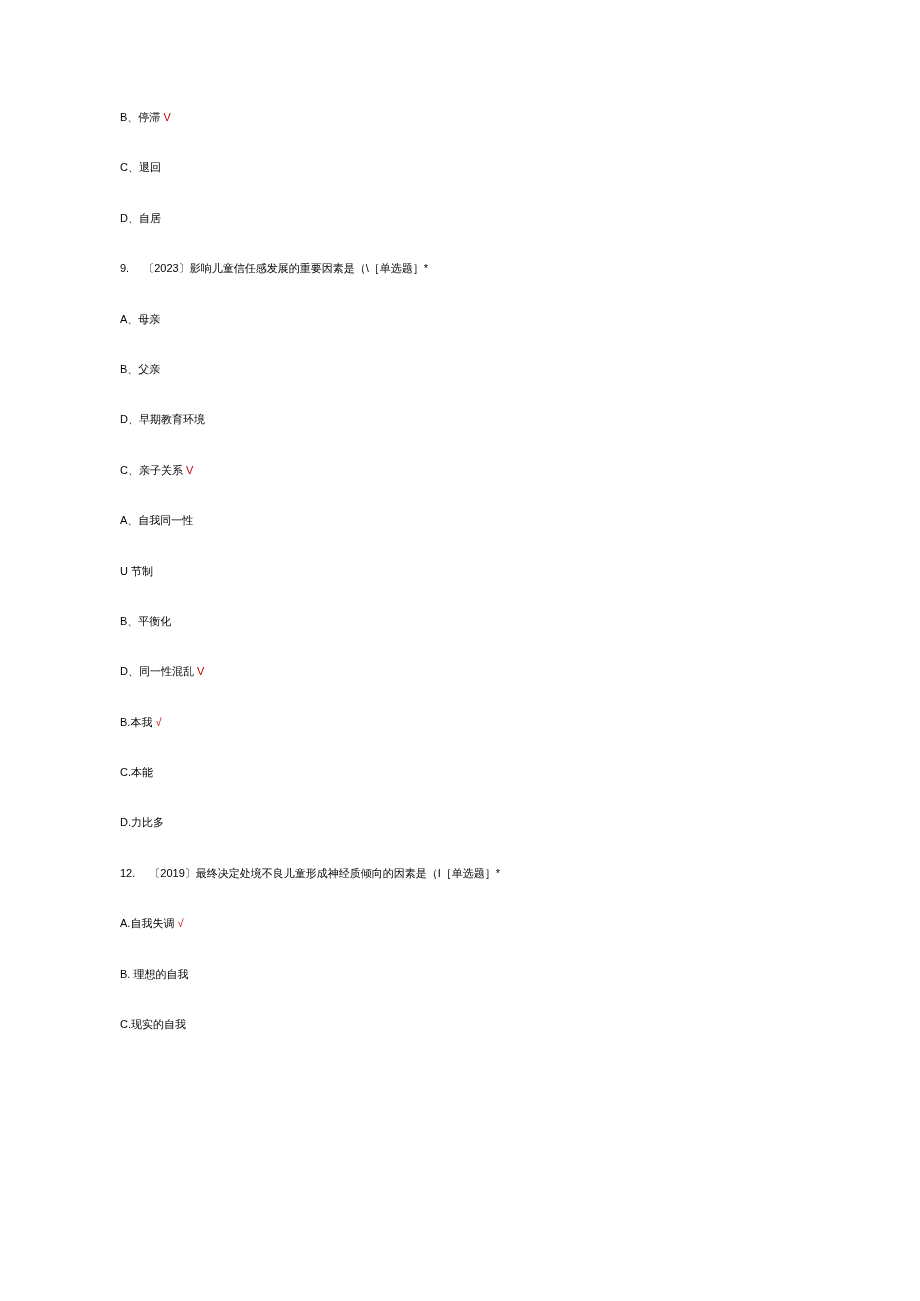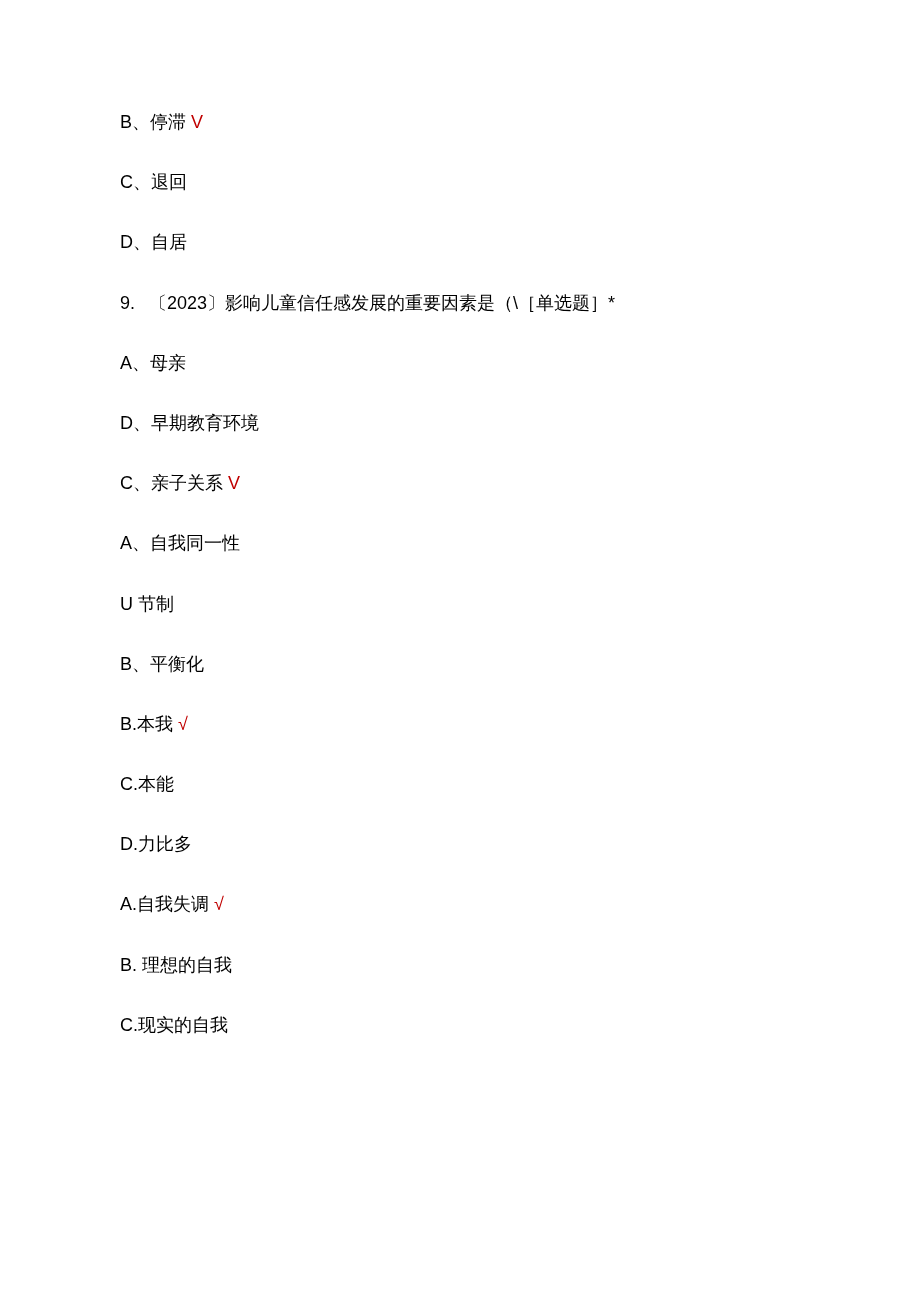--- a/index.html
+++ b/index.html
@@ -4,21 +4,21 @@
   <style>
     * { margin: 0; padding: 0; box-sizing: border-box; }
     body {
       width: 920px;
       height: 1301px;
       background: #ffffff;
       font-family: Arial, "Microsoft YaHei", sans-serif;
       padding: 110px 120px 60px 120px;
     }
     .line {
-      font-size: 18px;
+      font-size: 11px;
       color: #000000;
       margin-bottom: 35px;
       line-height: 1.4;
       white-space: nowrap;
     }
     .correct-mark {
       color: #c00000;
     }
     .q-num {
       margin-right: 14px;
@@ -26,24 +26,27 @@
   </style>
 </head>
 <body>
 
 <div id="doc">
     <div class="line"><span>B、停滞 </span><span class="correct-mark">V</span></div>
     <div class="line"><span>C、退回</span></div>
     <div class="line"><span>D、自居</span></div>
     <div class="line"><span class="q-num">9.</span><span>〔2023〕影响儿童信任感发展的重要因素是（\［单选题］*</span></div>
     <div class="line"><span>A、母亲</span></div>
+    <div class="line"><span>B、父亲</span></div>
     <div class="line"><span>D、早期教育环境</span></div>
     <div class="line"><span>C、亲子关系 </span><span class="correct-mark">V</span></div>
     <div class="line"><span>A、自我同一性</span></div>
     <div class="line"><span>U 节制</span></div>
     <div class="line"><span>B、平衡化</span></div>
+    <div class="line"><span>D、同一性混乱 </span><span class="correct-mark">V</span></div>
     <div class="line"><span>B.本我 </span><span class="correct-mark">√</span></div>
     <div class="line"><span>C.本能</span></div>
     <div class="line"><span>D.力比多</span></div>
+    <div class="line"><span class="q-num">12.</span><span>〔2019〕最终决定处境不良儿童形成神经质倾向的因素是（I［单选题］*</span></div>
     <div class="line"><span>A.自我失调 </span><span class="correct-mark">√</span></div>
     <div class="line"><span>B. 理想的自我</span></div>
     <div class="line"><span>C.现实的自我</span></div>
   </div>
 
 </body></html>

